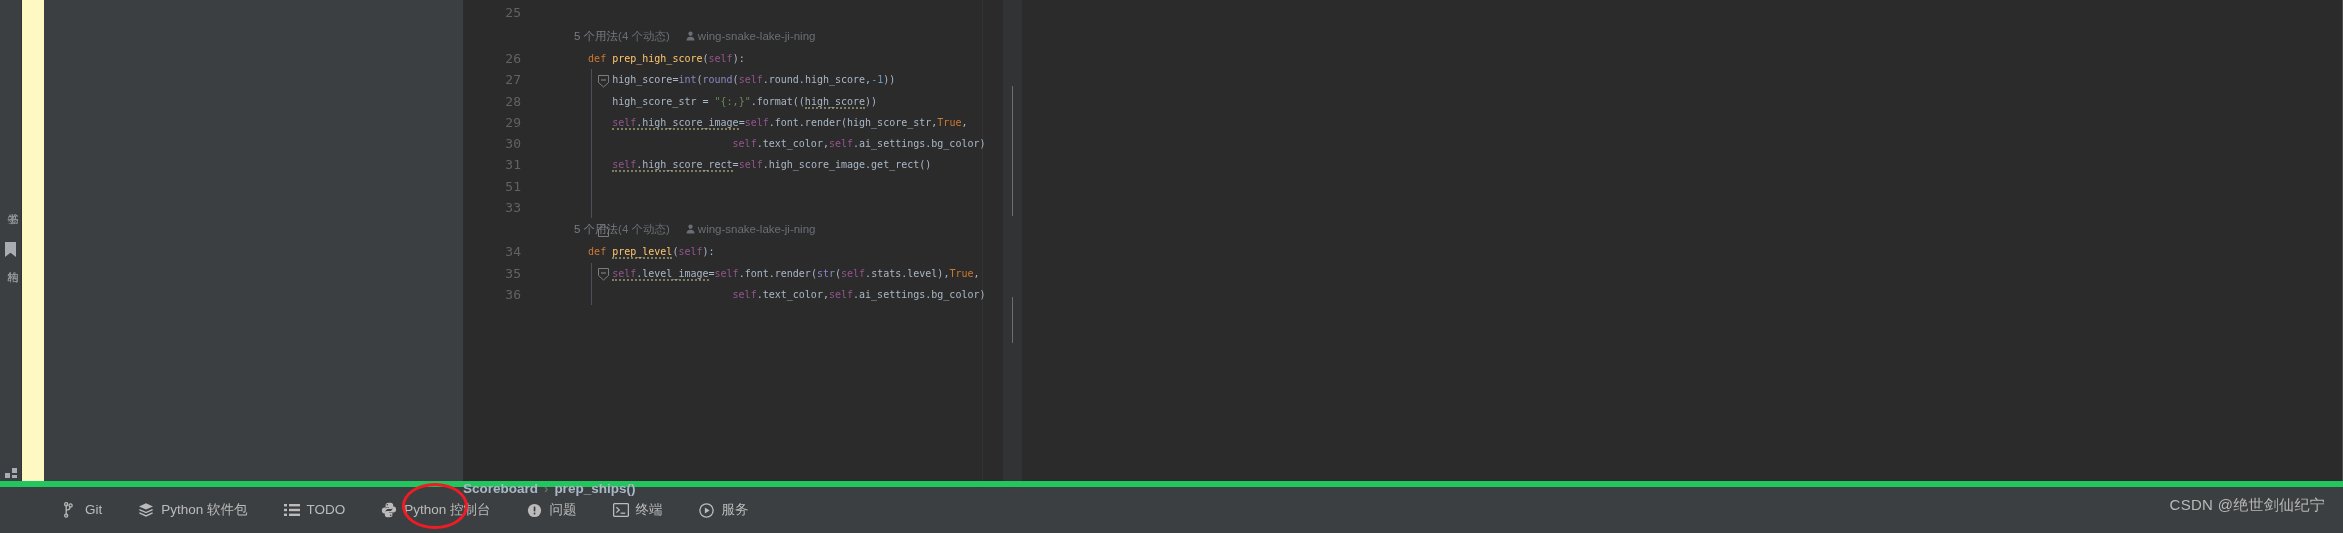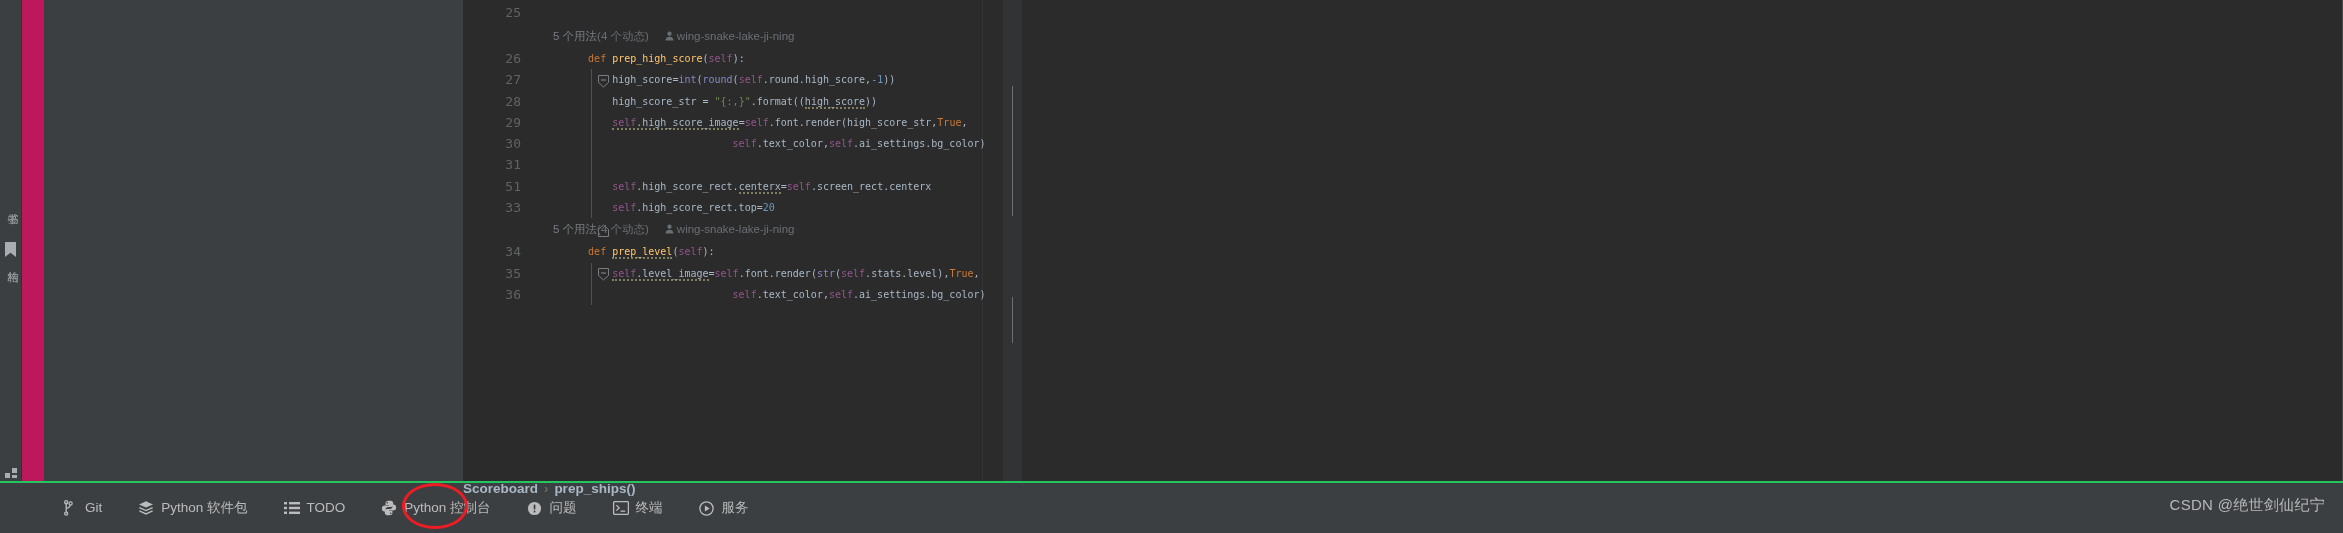--- a/index.html
+++ b/index.html
@@ -49,21 +49,21 @@
   }
   .si-a { left: 0; top: 5px; width: 5px; height: 5px; }
   .si-b { left: 7px; top: 0; width: 5px; height: 5px; }
   .si-c { left: 7px; top: 7px; width: 5px; height: 3px; }
 
   
   .editor-pane {
     position: absolute;
     left: 22px; top: 0;
     width: 2321px; height: 481px;
-    background: #be185d;
+    background: #fef9c3;
   }
   .editor {
     position: absolute;
     left: 441px; top: 0;
     width: 1880px; height: 481px;
     background: #2b2b2b;
     overflow: hidden;
   }
   .code-rows {
     position: absolute; left: 0; top: 0;
@@ -115,21 +115,21 @@
 
   .sq { border-bottom: 2px dotted #808060; padding-bottom: 0px; }
 
   
   .lens {
     position: relative;
     height: 19px;
     line-height: 19px;
   }
   .lens-inner {
-    position: absolute; left: 90px; top: 0;
+    position: absolute; left: 111px; top: 0;
     font-size: 11.5px;
     color: #6a6f75;
     white-space: nowrap;
   }
   .lens-inner .uc { color: #787d83; }
   .lens-author { margin-left: 16px; color: #6a6f75; }
   .person-icon {
     display: inline-block;
     width: 9px; height: 10px;
     vertical-align: -1px;
@@ -156,21 +156,21 @@
     font-weight: bold;
   }
   .crumb-sep { color: #6b6b6b; font-size: 13px; }
 
   
   .bottom-bar {
     position: absolute;
     left: 0; top: 481px;
     width: 2343px; height: 52px;
     background: #3c3f41;
-    border-top: 2px solid #22c55e;
+    border-top: 6px solid #22c55e;
     display: flex; align-items: center;
   }
   .tool-items {
     display: flex; align-items: center;
     margin-left: 44px;
     gap: 0px;
   }
   .tool-item {
     display: flex; align-items: center;
     gap: 7px;
@@ -305,37 +305,36 @@
 
         <div class="row">
           <div class="gutter">30</div>
           <div class="iguide" style="left:128px;"></div>
           <div class="codetext"><span class="pl">                            </span><span class="slf">self</span><span class="pl">.text_color</span><span class="op">,</span><span class="slf">self</span><span class="pl">.ai_settings.bg_color)</span></div>
         </div>
 
         <div class="row">
           <div class="gutter">31</div>
           <div class="iguide" style="left:128px;"></div>
+          <div class="codetext"><span class="pl">        </span><span class="sq"><span class="slf">self</span><span class="pl">.high_score_rect</span></span><span class="op">=</span><span class="slf">self</span><span class="pl">.high_score_image.get_rect()</span></div>
         </div>
 
         <div class="row">
           <div class="gutter">51</div>
           <div class="iguide" style="left:128px;"></div>
-          <div class="codetext"><span class="pl">        </span><span class="slf">self</span><span class="pl">.high_score_rect.</span><span class="sq">centerx</span><span class="op">=</span><span class="slf">self</span><span class="pl">.screen_rect.centerx</span></div>
         </div>
 
         <div class="row">
           <div class="gutter">33</div>
           <div class="fold">
             <svg width="11" height="13" viewBox="0 0 11 13">
                 <path d="M0.5 12.5 h10 v-7 l-5 -4.5 l-5 4.5 z" fill="none" stroke="#787d83" stroke-width="1"></path>
               </svg>
           </div>
           <div class="iguide" style="left:128px;"></div>
-          <div class="codetext"><span class="pl">        </span><span class="slf">self</span><span class="pl">.high_score_rect.top</span><span class="op">=</span><span class="num">20</span></div>
         </div>
 
         <div class="lens" style="height:23px;line-height:23px;">
           <div class="lens-inner">
             <span class="uc">5 个用法</span><span>(4 个动态)</span><span class="lens-author"><svg class="person-icon" viewBox="0 0 10 11">
                   <circle cx="5" cy="3" r="2.4" fill="#6a6f75"></circle>
                   <path d="M0.6 10.5 A4.4 4.2 0 0 1 9.4 10.5 Z" fill="#6a6f75"></path>
                 </svg><span>wing-snake-lake-ji-ning</span></span>
           </div>
         </div>

